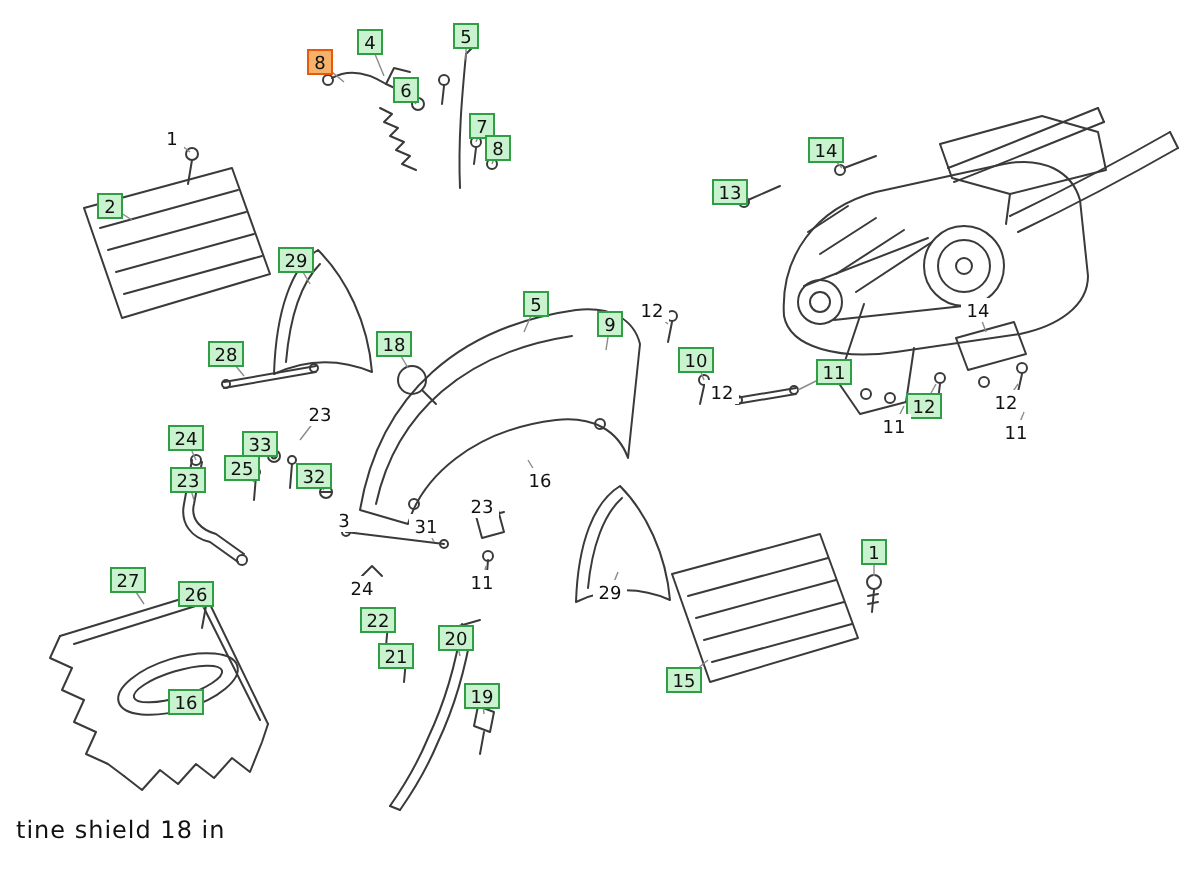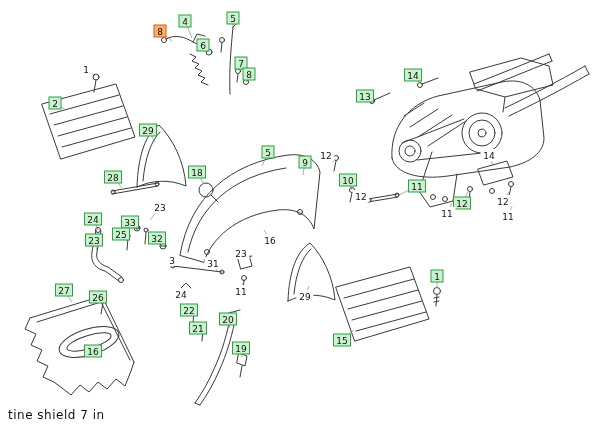--- a/index.html
+++ b/index.html
@@ -452,14 +452,14 @@
           <rect x="333.5" y="334" width="17" height="12" class="callout-box" fill="#c9f2cf" stroke="#2f9e44"></rect>
           <text x="342" y="343.5" class="callout-text" fill="#111111">15</text>
         </g>
         <g>
           <rect x="431" y="270" width="12" height="12" class="callout-box" fill="#c9f2cf" stroke="#2f9e44"></rect>
           <text x="437" y="279.5" class="callout-text" fill="#111111">1</text>
         </g>
       </g>
   </svg>
 
-  <div class="caption">tine shield 7 in</div>
+  <div class="caption">tine shield 18 in</div>
 </div>
 
 </body></html>

